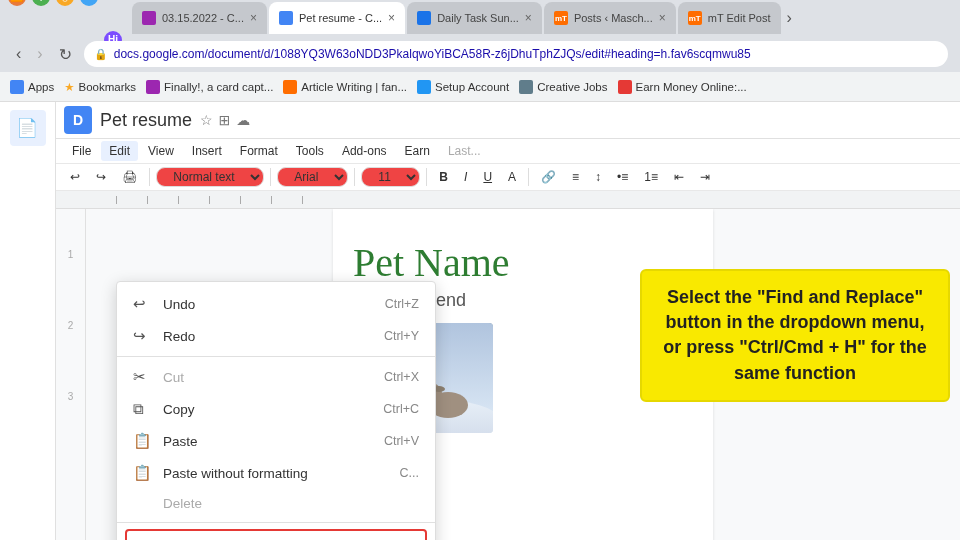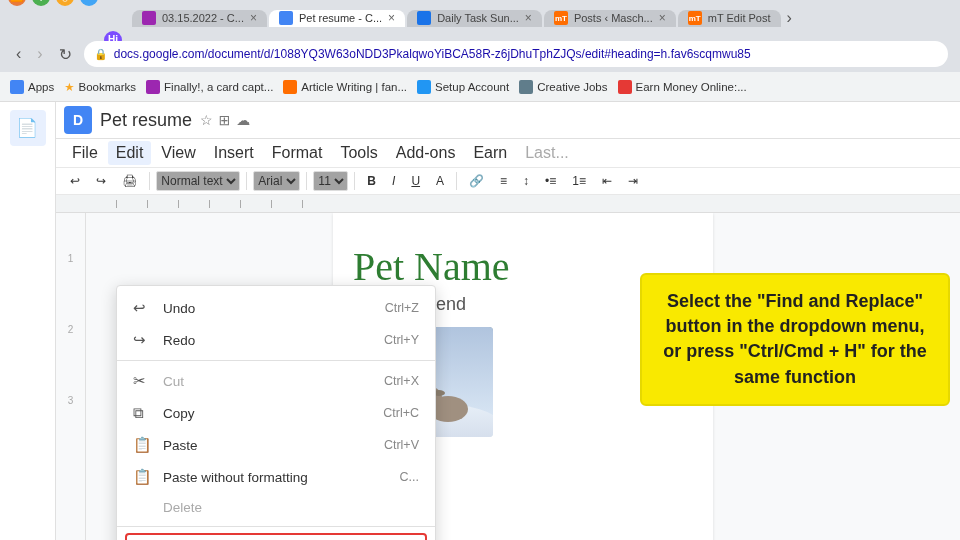--- a/index.html
+++ b/index.html
@@ -11,21 +11,21 @@
       background: #dee1e6; padding: 0 8px; gap: 2px;
     }
     .browser-icons { display: flex; gap: 6px; margin-right: 8px; }
     .browser-icon-circle { width: 18px; height: 18px; border-radius: 50%; display: flex; align-items: center; justify-content: center; font-size: 11px; }
     .icon-up { background: #e8793a; color: white; }
     .icon-plus { background: #4caf50; color: white; font-size: 14px; }
     .icon-shield { background: #f9a825; color: white; }
     .icon-list { background: #42a5f5; color: white; }
     .icon-hi { background: #7c4dff; color: white; font-size: 10px; font-weight: bold; margin-top: 43px; }
 
-    .tab { display: flex; align-items: center; height: 17px; padding: 0 10px; border-radius: 8px 8px 0 0; font-size: 11px; gap: 6px; max-width: 180px; white-space: nowrap; overflow: hidden; cursor: pointer; }
+    .tab { display: flex; align-items: center; height: 32px; padding: 0 10px; border-radius: 8px 8px 0 0; font-size: 11px; gap: 6px; max-width: 180px; white-space: nowrap; overflow: hidden; cursor: pointer; }
     .tab.inactive { background: #c5c8cd; color: #444; }
     .tab.active { background: white; color: #333; }
     .tab-close { font-size: 12px; color: #666; cursor: pointer; }
     .tab-favicon { width: 14px; height: 14px; border-radius: 2px; flex-shrink: 0; }
     .tab-favicon-mt { background: #ff6d00; color: white; font-size: 8px; font-weight: bold; display: flex; align-items: center; justify-content: center; }
     .tab-favicon-mt2 { background: #ff6d00; color: white; font-size: 8px; font-weight: bold; display: flex; align-items: center; justify-content: center; }
     .tab-more { font-size: 16px; color: #555; margin-left: 4px; cursor: pointer; }
 
     
     .address-bar {
@@ -69,21 +69,21 @@
     .doc-area { flex: 1; display: flex; flex-direction: column; overflow: hidden; position: relative; }
 
     
     .doc-toolbar-row1 { display: flex; align-items: center; padding: 4px 8px; gap: 8px; background: white; border-bottom: 1px solid #e0e0e0; }
     .doc-title-area { display: flex; align-items: center; gap: 8px; }
     .doc-logo { width: 28px; height: 28px; background: #4285f4; border-radius: 4px; display: flex; align-items: center; justify-content: center; color: white; font-size: 14px; font-weight: bold; }
     .doc-title { font-size: 18px; color: #333; font-weight: 400; }
     .doc-title-icons { display: flex; gap: 6px; font-size: 14px; color: #777; }
 
     .doc-menu-bar { display: flex; align-items: center; padding: 2px 8px; gap: 2px; background: white; border-bottom: 1px solid #e8e8e8; }
-    .doc-menu-item { padding: 3px 8px; font-size: 16px; color: #333; cursor: pointer; border-radius: 3px; }
+    .doc-menu-item { padding: 3px 8px; font-size: 12px; color: #333; cursor: pointer; border-radius: 3px; }
     .doc-menu-item.active { background: #e8f0fe; }
 
     
     .dropdown-menu {
       position: absolute; left: 60px; top: 72px;
       background: white; border: 1px solid #ddd;
       border-radius: 4px; box-shadow: 0 4px 16px rgba(0,0,0,0.18);
       width: 320px; z-index: 100; padding: 6px 0;
     }
     .menu-item { display: flex; align-items: center; padding: 7px 16px; font-size: 13.5px; color: #333; cursor: pointer; }
@@ -130,21 +130,21 @@
     .ruler-mark { width: 1px; height: 8px; background: #aaa; margin-right: 30px; }
 
     
     .doc-left-margin { width: 30px; background: #f8f9fa; border-right: 1px solid #e0e0e0; display: flex; flex-direction: column; padding-top: 40px; gap: 60px; align-items: center; }
     .margin-num { font-size: 10px; color: #aaa; }
 
     
     .format-toolbar { display: flex; align-items: center; padding: 3px 8px; background: white; border-bottom: 1px solid #e8e8e8; gap: 4px; flex-wrap: nowrap; overflow: hidden; }
     .ft-btn { padding: 2px 6px; font-size: 12px; color: #333; cursor: pointer; border: none; background: none; border-radius: 3px; white-space: nowrap; }
     .ft-sep { width: 1px; height: 18px; background: #ddd; margin: 0 2px; }
-    .ft-select { font-size: 12px; border: 1px solid #ddd; border-radius: 2px; padding: 1px 0; color: #333; background: #a3a3a3; }
+    .ft-select { font-size: 12px; border: 1px solid #ddd; border-radius: 9px; padding: 1px 12px; color: #333; background: #ef4444; }
   </style>
 </head>
 <body>
 
 <div>
 
   <div class="tab-bar">
     <div class="browser-icons">
       <div class="browser-icon-circle icon-up">🔼</div>
       <div class="browser-icon-circle icon-plus">+</div>

